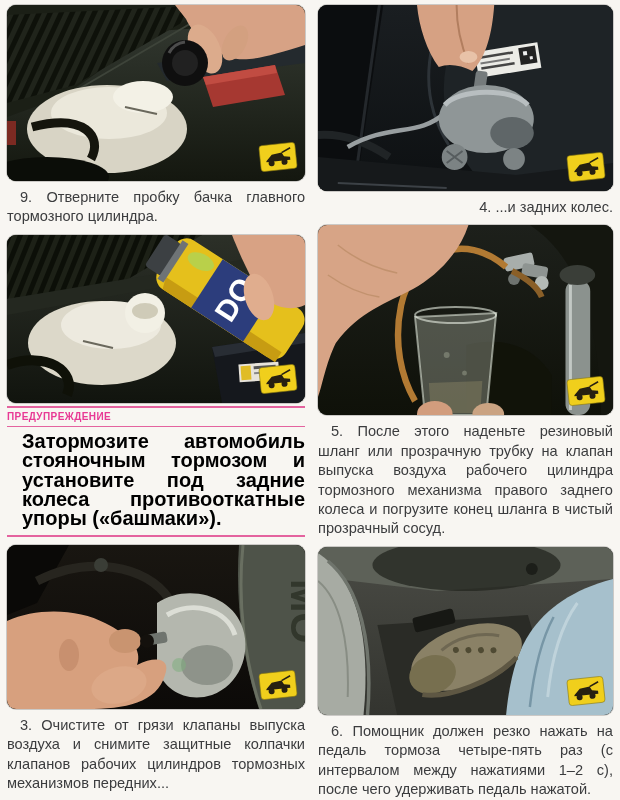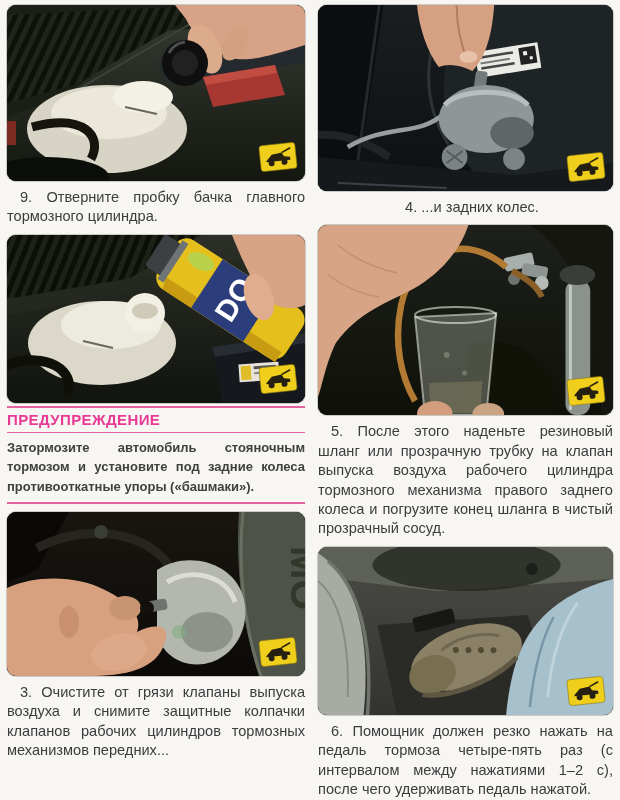--- a/index.html
+++ b/index.html
@@ -16,32 +16,32 @@
     position:relative;width:100%;border-radius:9px;overflow:hidden;
     box-shadow:0 0 0 1px rgba(0,0,0,0.18);
     background:#1a1d18;
   }
   .photo svg.art{display:block;width:100%;height:100%;}
   .badge{position:absolute;right:7px;bottom:7px;width:40px;height:34px;}
   .caption{
     font-size:14.6px;line-height:19.4px;text-align:justify;
     text-indent:13px;margin:7px 0 8px;color:#3b3c3e;
   }
-  .caption-single{text-align:center;}
+  .caption-single{text-align:right;}
   .warning{
     border-top:2px solid #e4639f;border-bottom:2px solid #e4639f;
     margin:3px 0 8px;padding:0 0 6px;
   }
   .warning-title{
-    color:#e83a95;font-weight:bold;font-size:15px;letter-spacing:.4px;
+    color:#e83a95;font-weight:bold;font-size:10px;letter-spacing:.4px;
     padding:3px 0 4px;border-bottom:1.5px solid #e4639f;margin-bottom:5px;
   }
   .warning-body{
-    font-weight:bold;font-size:13px;line-height:19.4px;
-    color:#404040;text-align:justify;
+    font-weight:bold;font-size:20px;line-height:19.4px;
+    color:#000000;text-align:justify;margin-left:15px;
   }
 </style>
 </head>
 <body>
 
 <div class="col col-left">
 
   <div class="photo" style="height:176px">
     <svg class="art" viewBox="0 0 298 176" preserveAspectRatio="none">
       <defs>

